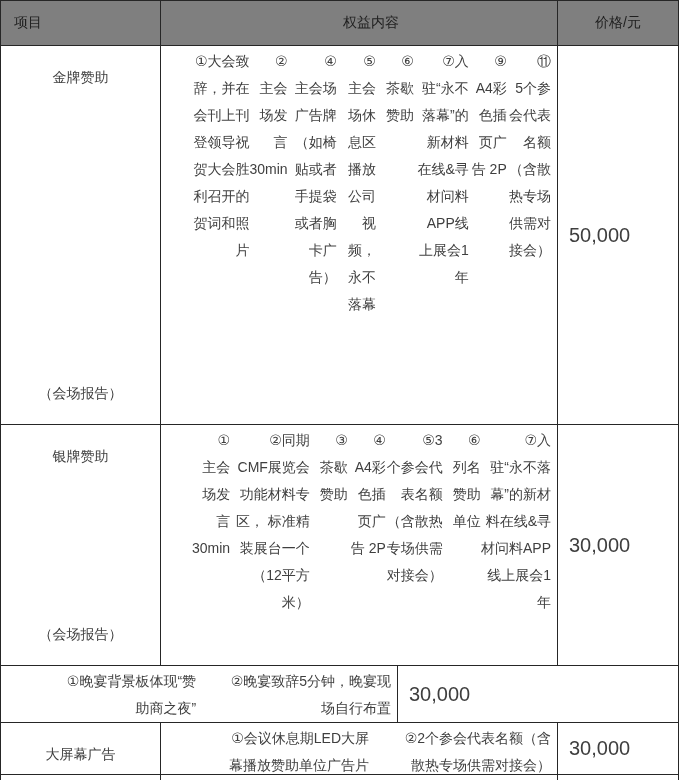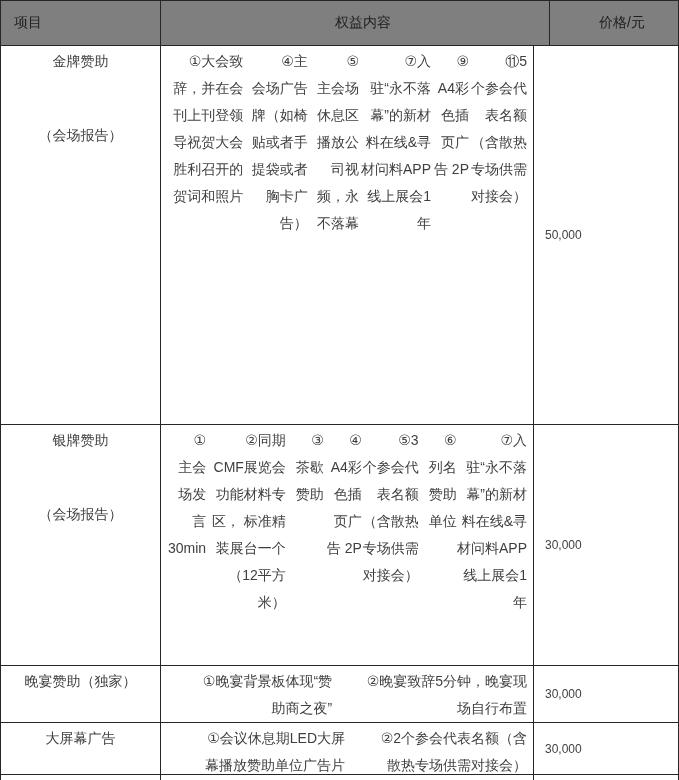--- a/index.html
+++ b/index.html
@@ -18,40 +18,40 @@
   .table{
     width:679px;height:780px;
     border-left:1px solid var(--border-color);
     border-right:1px solid var(--border-color);
     border-top:1px solid var(--border-color);
   }
   .row{display:flex;border-bottom:1px solid var(--border-color);}
   .cell{border-right:1px solid var(--border-color);}
   .cell:last-child{border-right:none;}
   .c1{width:160px;flex:0 0 160px;}
-  .c2{width:373px;flex:0 0 373px;}
+  .c2{width:373px;flex:0 0 373px;margin-left:24px;}
   .c3{flex:1 1 auto;}
   
-  .header-row{height:45px;background:var(--header-bg);color:var(--header-text);gap:16px;}
+  .header-row{height:45px;background:var(--header-bg);color:var(--header-text);}
   .header-cell{display:flex;align-items:center;font-size:14px;}
   .hc1{padding-left:13px;}
   .hc2,.hc3{justify-content:center;}
   
   .item-cell{
-    display:flex;flex-direction:column;align-items:center;justify-content:flex-start;
-    text-align:center;font-size:14px;line-height:30px;padding:0 4px;gap:44px;
+    display:flex;flex-direction:column;align-items:center;justify-content:space-between;
+    text-align:center;font-size:14px;line-height:30px;padding:16px 4px;gap:44px;
   }
   .benefits-cell{
     display:flex;flex-direction:row;justify-content:center;
     padding:2px 6px 2px 7px;font-size:14px;text-align:right;
   }
   .benefit-line{line-height:27px;}
   .benefit-num{display:inline-block;min-width:38px;}
   .benefit-num.tight{min-width:0;}
-  .price-cell{display:flex;align-items:center;padding-left:11px;font-size:12px;}
+  .price-cell{display:flex;align-items:center;padding-left:11px;font-size:20px;}
   
   .partial-row{height:6px;border-bottom:none;}
   .partial-row .cell{height:6px;}
 </style>
 </head>
 <body>
 
 <div class="table">
   <div class="row header-row">
     <div class="cell c1 header-cell hc1">项目</div>
@@ -60,22 +60,24 @@
   </div>
 
   <div id="table-body">
       <div class="row body-row" style="height: 379px;">
         <div class="cell c1 item-cell">
           <div class="item-line">金牌赞助</div>
           <div class="item-line">（会场报告）</div>
         </div>
         <div class="cell c2 benefits-cell">
           <div class="benefit-line"><span class="benefit-num tight">①</span><span class="benefit-text">大会致辞，并在会刊上刊登领导祝贺大会胜利召开的贺词和照片</span></div>
+          <div class="benefit-line"><span class="benefit-num">②</span><span class="benefit-text">主会场发言30min</span></div>
           <div class="benefit-line"><span class="benefit-num">④</span><span class="benefit-text">主会场广告牌（如椅贴或者手提袋或者胸卡广告）</span></div>
           <div class="benefit-line"><span class="benefit-num">⑤</span><span class="benefit-text">主会场休息区播放公司视频，永不落幕</span></div>
+          <div class="benefit-line"><span class="benefit-num">⑥</span><span class="benefit-text">茶歇赞助</span></div>
           <div class="benefit-line"><span class="benefit-num">⑦</span><span class="benefit-text">入驻“永不落幕”的新材料在线&amp;寻材问料APP线上展会1年</span></div>
           <div class="benefit-line"><span class="benefit-num">⑨</span><span class="benefit-text">A4彩色插页广告 2P</span></div>
           <div class="benefit-line"><span class="benefit-num">⑪</span><span class="benefit-text">5个参会代表名额（含散热专场供需对接会）</span></div>
         </div>
         <div class="cell c3 price-cell">
           <span class="price-value">50,000</span>
         </div>
       </div>
       <div class="row body-row" style="height: 241px;">
         <div class="cell c1 item-cell">
@@ -89,23 +91,20 @@
           <div class="benefit-line"><span class="benefit-num">④</span><span class="benefit-text">A4彩色插页广告 2P</span></div>
           <div class="benefit-line"><span class="benefit-num">⑤</span><span class="benefit-text">3个参会代表名额（含散热专场供需对接会）</span></div>
           <div class="benefit-line"><span class="benefit-num">⑥</span><span class="benefit-text">列名赞助单位</span></div>
           <div class="benefit-line"><span class="benefit-num">⑦</span><span class="benefit-text">入驻“永不落幕”的新材料在线&amp;寻材问料APP线上展会1年</span></div>
         </div>
         <div class="cell c3 price-cell">
           <span class="price-value">30,000</span>
         </div>
       </div>
       <div class="row body-row" style="height: 57px;">
-        <div class="cell c1 item-cell">
-          <div class="item-line">晚宴赞助（独家）</div>
-        </div>
         <div class="cell c2 benefits-cell">
           <div class="benefit-line"><span class="benefit-num">①</span><span class="benefit-text">晚宴背景板体现“赞助商之夜”</span></div>
           <div class="benefit-line"><span class="benefit-num">②</span><span class="benefit-text">晚宴致辞5分钟，晚宴现场自行布置</span></div>
         </div>
         <div class="cell c3 price-cell">
           <span class="price-value">30,000</span>
         </div>
       </div>
       <div class="row body-row" style="height: 52px;">
         <div class="cell c1 item-cell">

